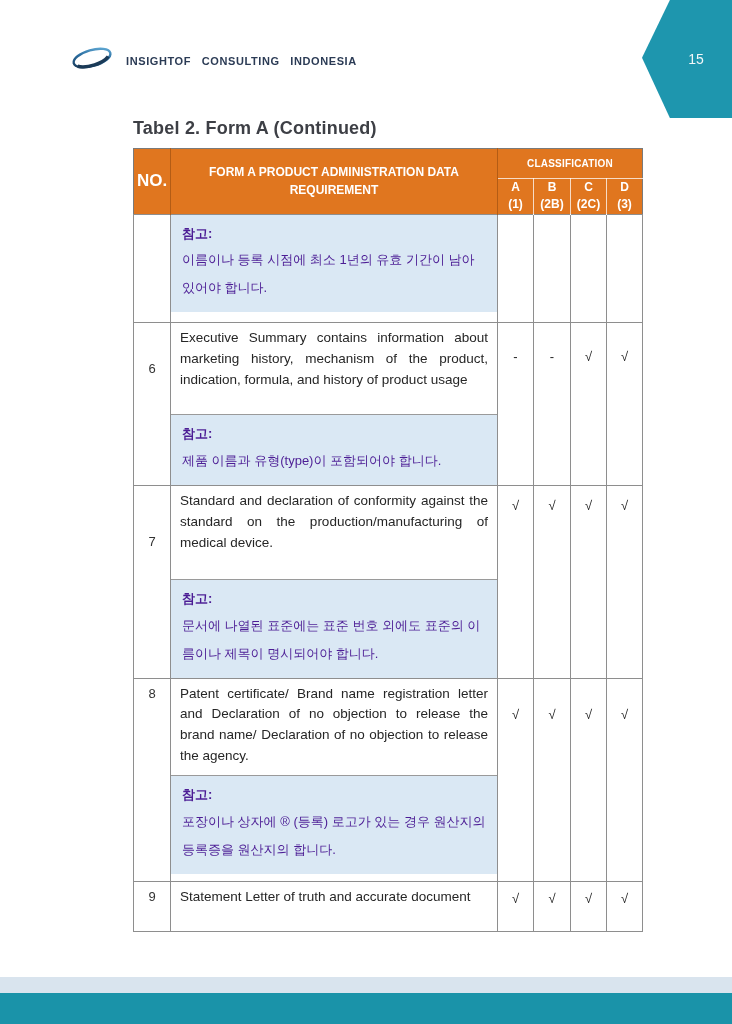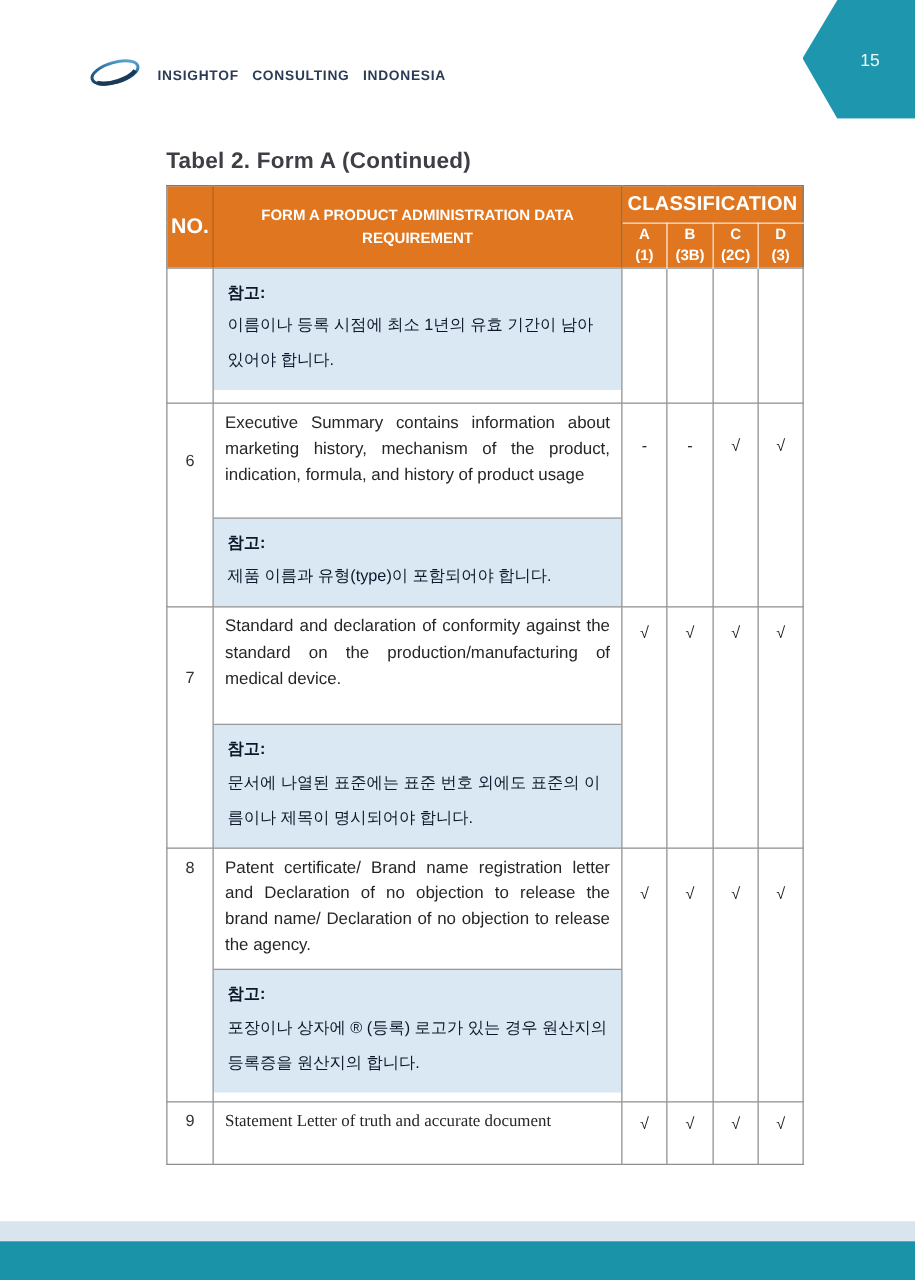--- a/index.html
+++ b/index.html
@@ -10,21 +10,21 @@
     -webkit-font-smoothing:antialiased;
   }
   
   .brand{position:absolute;left:68px;top:42px;display:flex;align-items:center;gap:10px;}
   .brand svg{display:block;}
   .brand-name{
     font-size:11px;font-weight:700;color:#2b3b55;
     letter-spacing:.6px;word-spacing:7px;padding-top:6px;
   }
   .page-badge{
-    position:absolute;top:0;right:0;width:90px;height:95px;
+    position:absolute;top:0;right:0;width:90px;height:118px;
     background:#1e96ae;
     clip-path:polygon(31% 0, 0 49%, 31% 100%, 100% 100%, 100% 0);
     display:flex;align-items:center;justify-content:center;
   }
   .page-badge span{color:#f2f7f9;font-size:14px;padding-left:18px;}
   
   .table-title{
     position:absolute;left:133px;top:118px;
     font-size:18px;font-weight:700;color:#3d3f45;letter-spacing:.2px;
   }
@@ -34,44 +34,44 @@
     border-collapse:collapse;table-layout:fixed;
     border:1px solid #7a7a7a;
     font-size:13.5px;color:#262626;
   }
   col.c-no{width:37px;} col.c-desc{width:327px;}
   col.c-a{width:36px;} col.c-b{width:37px;} col.c-c{width:36px;} col.c-d{width:36px;}
 
   thead th{background:#e0761f;color:#ffffff;font-weight:700;padding:0;}
   th.h-no{font-size:17px;border-right:1px solid #b35c15;}
   th.h-req{font-size:12px;line-height:1.5;padding:4px 18px;border-right:1px solid #b35c15;}
-  th.h-class{font-size:16px;height:29px;border-bottom:1px solid rgba(255,255,255,.75);letter-spacing:.2px;}
+  th.h-class{font-size:10px;height:29px;border-bottom:1px solid rgba(255,255,255,.75);letter-spacing:.2px;}
   th.h-sub{font-size:12px;line-height:1.45;height:34px;}
   th.h-sub + th.h-sub{border-left:1px solid rgba(255,255,255,.75);}
 
   tbody td{border:1px solid #8e8e8e;padding:0;vertical-align:top;}
   td.no{text-align:center;font-size:13px;color:#333;}
   td.mark{text-align:center;font-size:13px;color:#222;}
   .desc-block{padding:5px 9px 8px;text-align:justify;line-height:1.55;}
   .note-block{
     background:#dae8f4;border-top:1px solid #9a9a9a;
-    padding:7px 11px 10px;color:#0f172a;font-size:13px;
+    padding:7px 11px 10px;color:#4c1d95;font-size:13px;
   }
   .note-block.no-top{border-top:none;}
   .note-label{font-weight:700;line-height:1.9;}
   .note-text{line-height:2.15;}
   
   tr.r-cont .note-block{min-height:69px;margin-bottom:10px;}
   tr.r6 td.no{padding-top:38px;}  tr.r6 .desc-block{min-height:78px;}
   tr.r6 td.mark{padding-top:26px;} tr.r6 .note-block{min-height:46px;}
   tr.r7 td.no{padding-top:48px;}  tr.r7 .desc-block{min-height:80px;}
   tr.r7 td.mark{padding-top:12px;} tr.r7 .note-block{min-height:71px;}
   tr.r8 td.no{padding-top:7px;}   tr.r8 .desc-block{min-height:80px;}
   tr.r8 td.mark{padding-top:28px;} tr.r8 .note-block{min-height:66px;margin-bottom:7px;}
-  tr.r9 td.no{padding-top:7px;}   tr.r9 .desc-block{min-height:36px;font-family:Liberation Serif, serif;}
+  tr.r9 td.no{padding-top:7px;}   tr.r9 .desc-block{min-height:36px;}
   tr.r9 td.mark{padding-top:9px;}
   
   .footer-light{position:absolute;left:0;top:977px;width:732px;height:16px;background:#d9e4ee;}
   .footer-teal{position:absolute;left:0;top:993px;width:732px;height:31px;background:#1a93a9;}
 </style>
 </head>
 <body>
 
 <div class="brand">
   <span>
@@ -113,21 +113,21 @@
       <th class="h-req" rowspan="2">FORM A PRODUCT ADMINISTRATION DATA REQUIREMENT</th>
       <th class="h-class" colspan="4">CLASSIFICATION</th>
     </tr>
     <tr>
       <th class="h-sub">
         <div>A</div>
         <div>(1)</div>
       </th>
       <th class="h-sub">
         <div>B</div>
-        <div>(3B)</div>
+        <div>(2B)</div>
       </th>
       <th class="h-sub">
         <div>C</div>
         <div>(2C)</div>
       </th>
       <th class="h-sub">
         <div>D</div>
         <div>(3)</div>
       </th>
     </tr>

